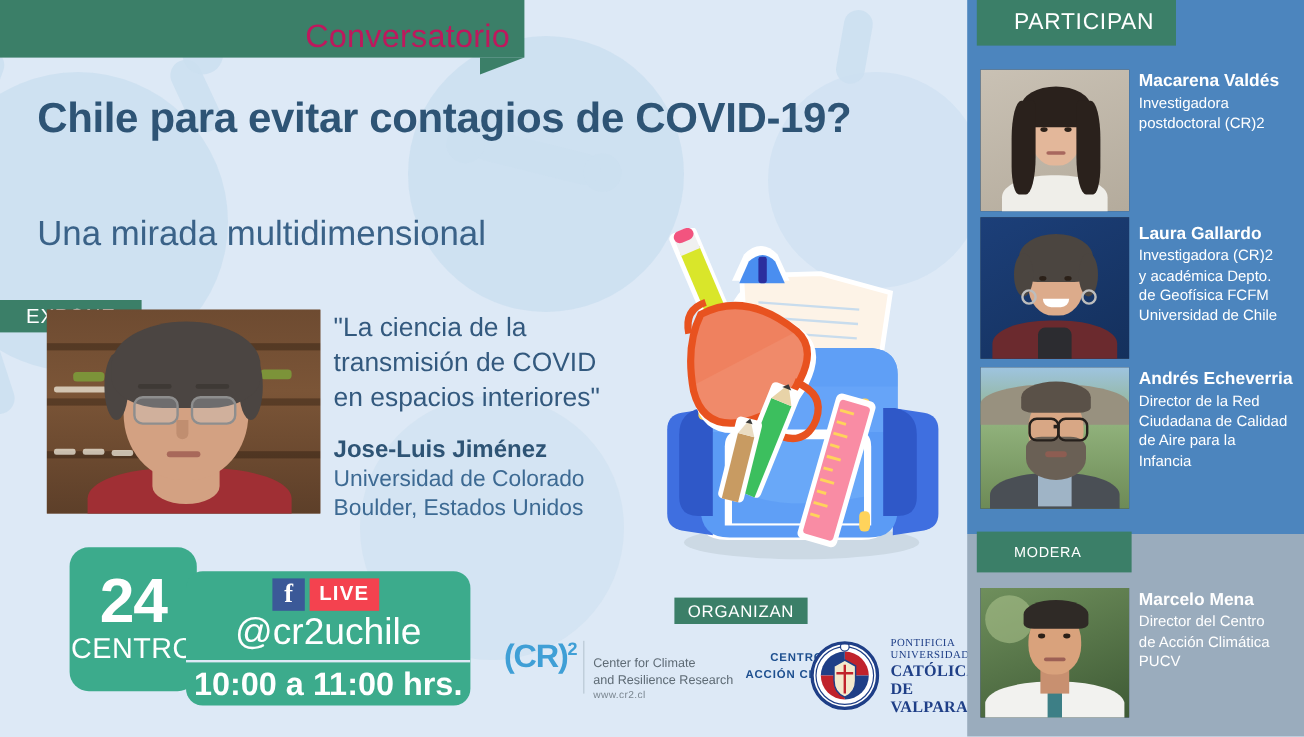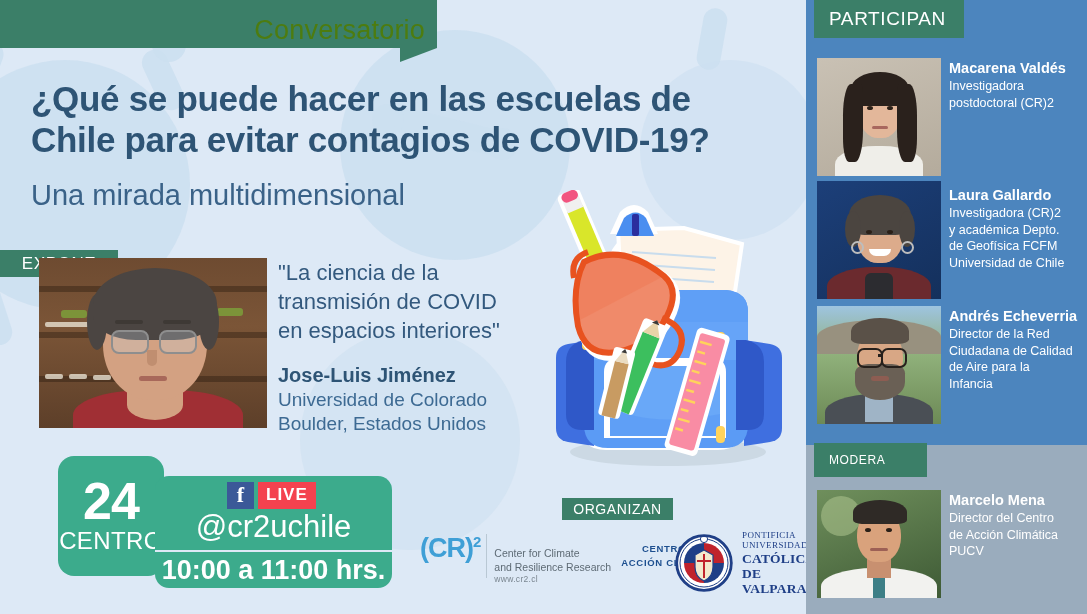--- a/index.html
+++ b/index.html
@@ -27,21 +27,21 @@
     background:#3b7f68;
   }
   #ribbonTail{
     position:absolute;left:400px;top:48px;width:0;height:0;
     border-left:37px solid #3b7f68;
     border-bottom:14px solid transparent;
   }
   #ribbonText{
     position:absolute;left:0;top:0;width:425px;height:61px;
     display:flex;align-items:center;justify-content:flex-end;
-    color:#4d7c0f;font-size:27px;letter-spacing:.2px;
+    color:#be185d;font-size:27px;letter-spacing:.2px;
   }
 
   
   #title{
     position:absolute;left:31px;top:78px;width:760px;
     color:#2e5475;font-size:35px;font-weight:bold;line-height:1.18;
     letter-spacing:-.3px;
   }
   #subtitle{
     position:absolute;left:31px;top:178px;width:700px;
@@ -176,21 +176,21 @@
   .pucv-s{font-size:9px;letter-spacing:.4px;}
   .pucv-b{font-size:13.5px;font-weight:bold;letter-spacing:.2px;}
 
   
   #rightPanel{position:absolute;left:806px;top:0;width:281px;height:614px;}
   #panelBlue{position:absolute;left:0;top:0;width:281px;height:445px;background:#4c85be;}
   #panelGray{position:absolute;left:0;top:445px;width:281px;height:169px;background:#9aacbd;}
 
   .panelTag{
     position:absolute;left:8px;height:38px;background:#3b7f68;color:#fff;
-    display:flex;align-items:center;padding-left:15px;
+    display:flex;align-items:center;padding-left:31px;
     font-size:19px;letter-spacing:.6px;
   }
   #tagParticipan{top:0px;width:135px;}
   #tagModera{top:443px;width:98px;height:34px;font-size:12px;}
 
   .person{position:absolute;left:0;width:281px;}
   .pphoto{position:absolute;left:11px;width:124px;overflow:hidden;background:#345;}
   .pinfo{position:absolute;color:#fff;}
   .pname{font-size:14.5px;font-weight:bold;line-height:1.2;margin-bottom:1px;}
   .prole{font-size:12.5px;line-height:1.32;}
@@ -222,21 +222,20 @@
   <div class="wm" style="left:640px;top:60px;width:180px;height:180px;opacity:.55;"></div>
   <div class="wmbar" style="left:700px;top:8px;width:24px;height:62px;border-radius:12px;transform:rotate(10deg);"></div>
 
   <div id="leftArea">
 
     <div id="ribbonTail"></div>
     <div id="ribbon"></div>
     <div id="ribbonText">Conversatorio</div>
 
     <div id="title">
-      <div>¿Qué se puede hacer en las escuelas de</div>
       <div>Chile para evitar contagios de COVID-19?</div>
     </div>
     <div id="subtitle">Una mirada multidimensional</div>
 
     <div id="exponeTag">EXPONE</div>
 
     <div id="speakerPhoto">
       <div class="sp-shelfwall"></div>
       <div class="sp-shelf" style="top:28px;"></div>
       <div class="sp-shelf" style="top:74px;"></div>

